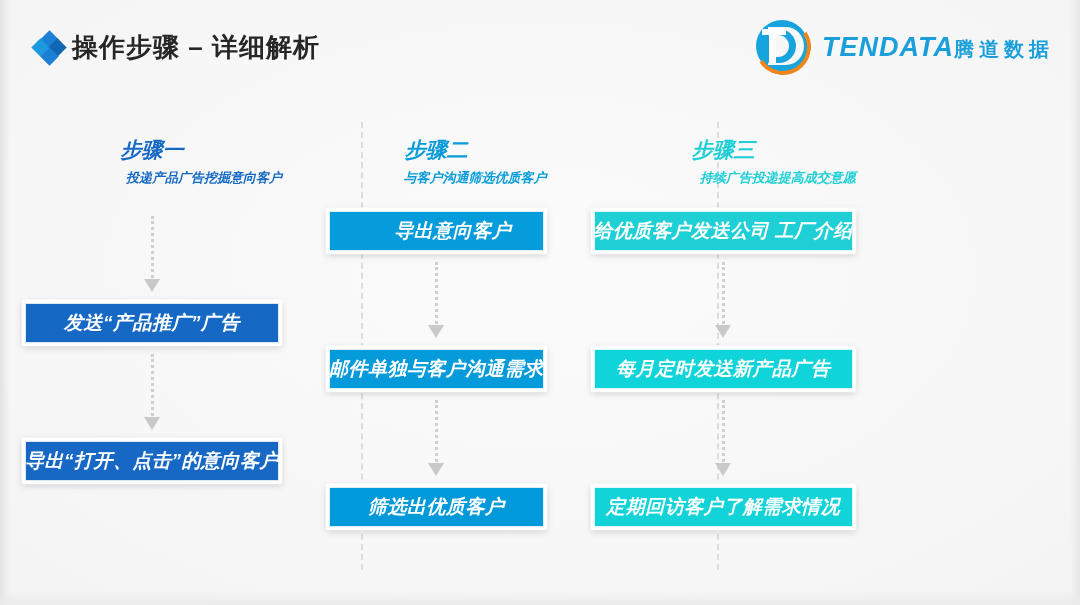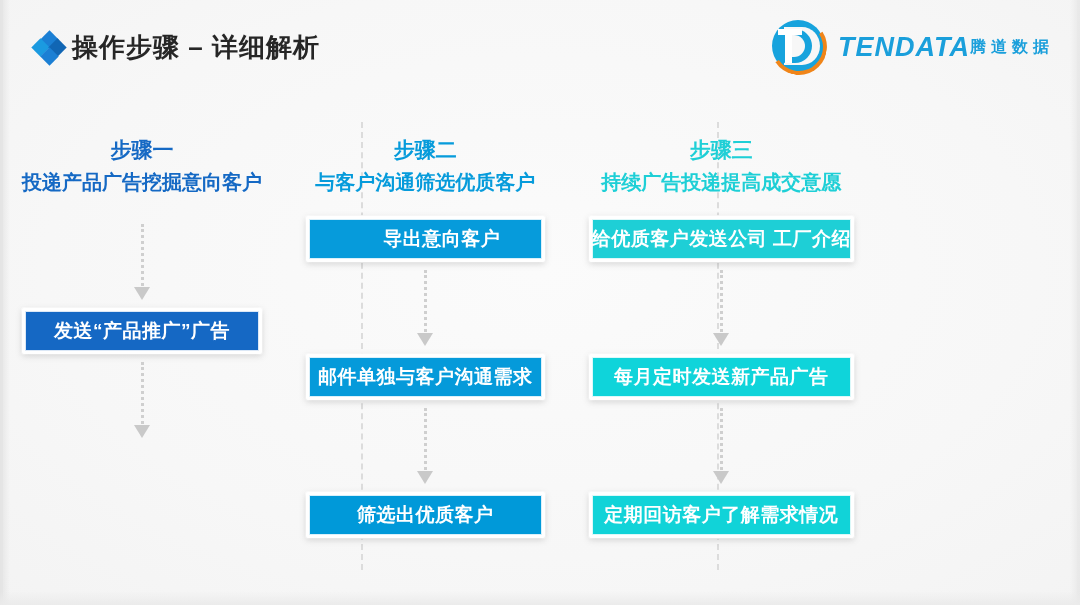--- a/index.html
+++ b/index.html
@@ -157,21 +157,21 @@
   .logo-words { display: flex; flex-direction: row; line-height: 1; }
   .logo-en {
     font-size: 27px;
     font-weight: bold;
     font-style: italic;
     letter-spacing: 1px;
     color: #1a9fdb;
   }
   .logo-cn {
     margin-top: 5px;
-    font-size: 16px;
+    font-size: 20px;
     font-weight: bold;
     letter-spacing: 5px;
     color: #1a9fdb;
   }
 
   
   .divider {
     position: absolute;
     top: 122px;
     width: 0;
@@ -182,37 +182,38 @@
   .divider.v2 { left: 717px; }
 
   
   .columns {
     position: absolute;
     left: 0;
     top: 132px;
     width: 876px;
     height: 450px;
     display: flex;
+    font-style: italic;
   }
   .column {
     flex: 1 1 0;
     position: relative;
     padding: 0 22px;
   }
 
   .step-title {
     text-align: center;
     font-size: 21px;
     font-weight: bold;
     line-height: 1.15;
     margin-top: 6px;
   }
   .step-sub {
-    text-align: center;
-    font-size: 20px;
+    text-align: right;
+    font-size: 13px;
     font-weight: bold;
     line-height: 1.2;
     margin-top: 8px;
     white-space: nowrap;
   }
 
   .node-stack {
     margin-top: 22px;
   }
 
@@ -317,20 +318,21 @@
           <span class="head"></span>
         </div>
 
         <div class="node" style="background-color: rgb(21, 104, 196);">发送“产品推广”广告</div>
 
         <div class="connector">
           <span class="line"></span>
           <span class="head"></span>
         </div>
 
+        <div class="node" style="background-color: rgb(22, 104, 196);">导出“打开、点击”的意向客户</div>
 
       </div>
     </div>
 
     <div class="column">
       <div class="step-title" style="color: rgb(6, 155, 219);">步骤二</div>
       <div class="step-sub" style="color: rgb(6, 155, 219);">与客户沟通筛选优质客户</div>
       <div class="node-stack">
 
         <div class="node" style="background-color: rgb(6, 155, 219); padding-left: 33px;">导出意向客户</div>

